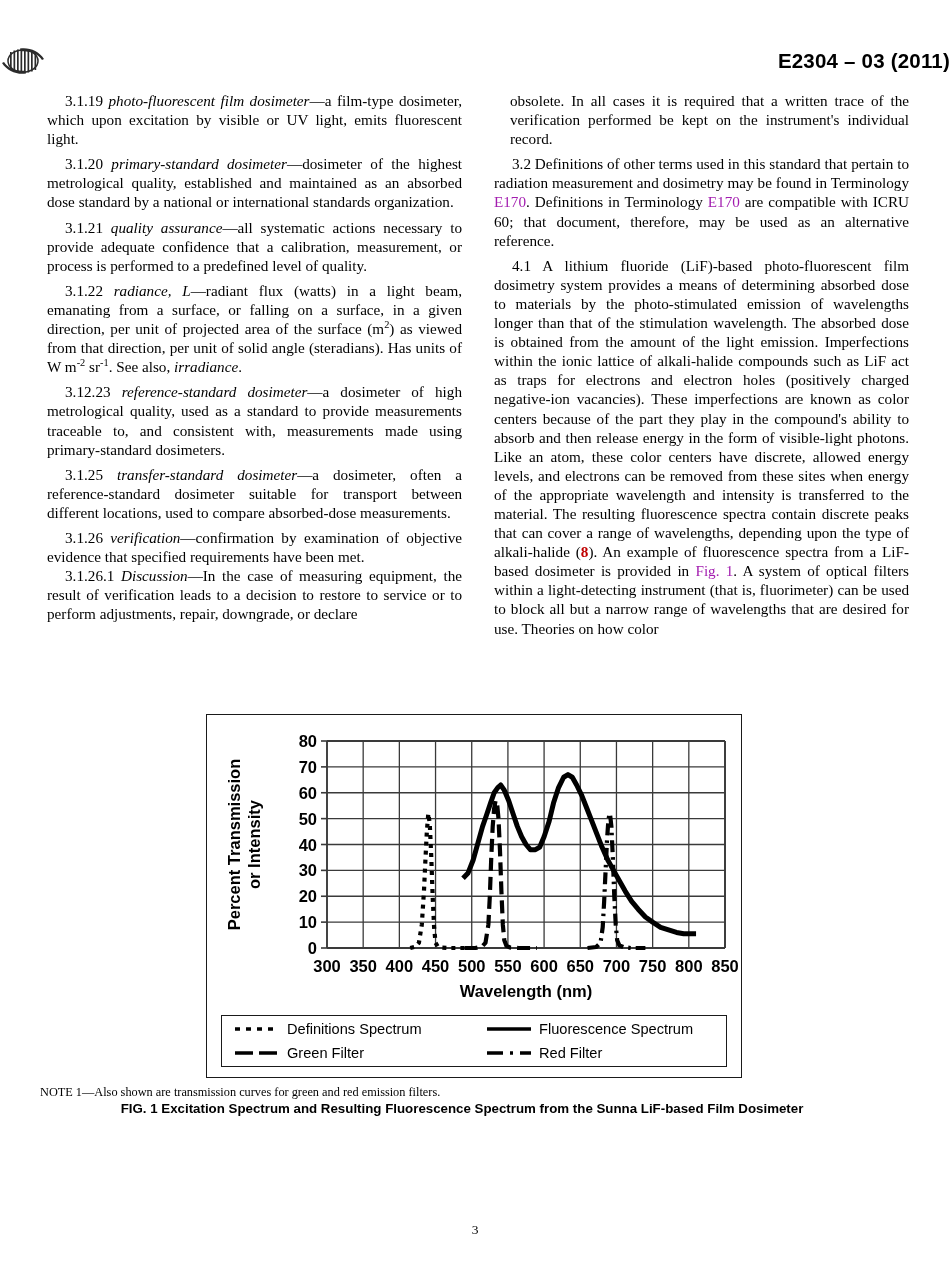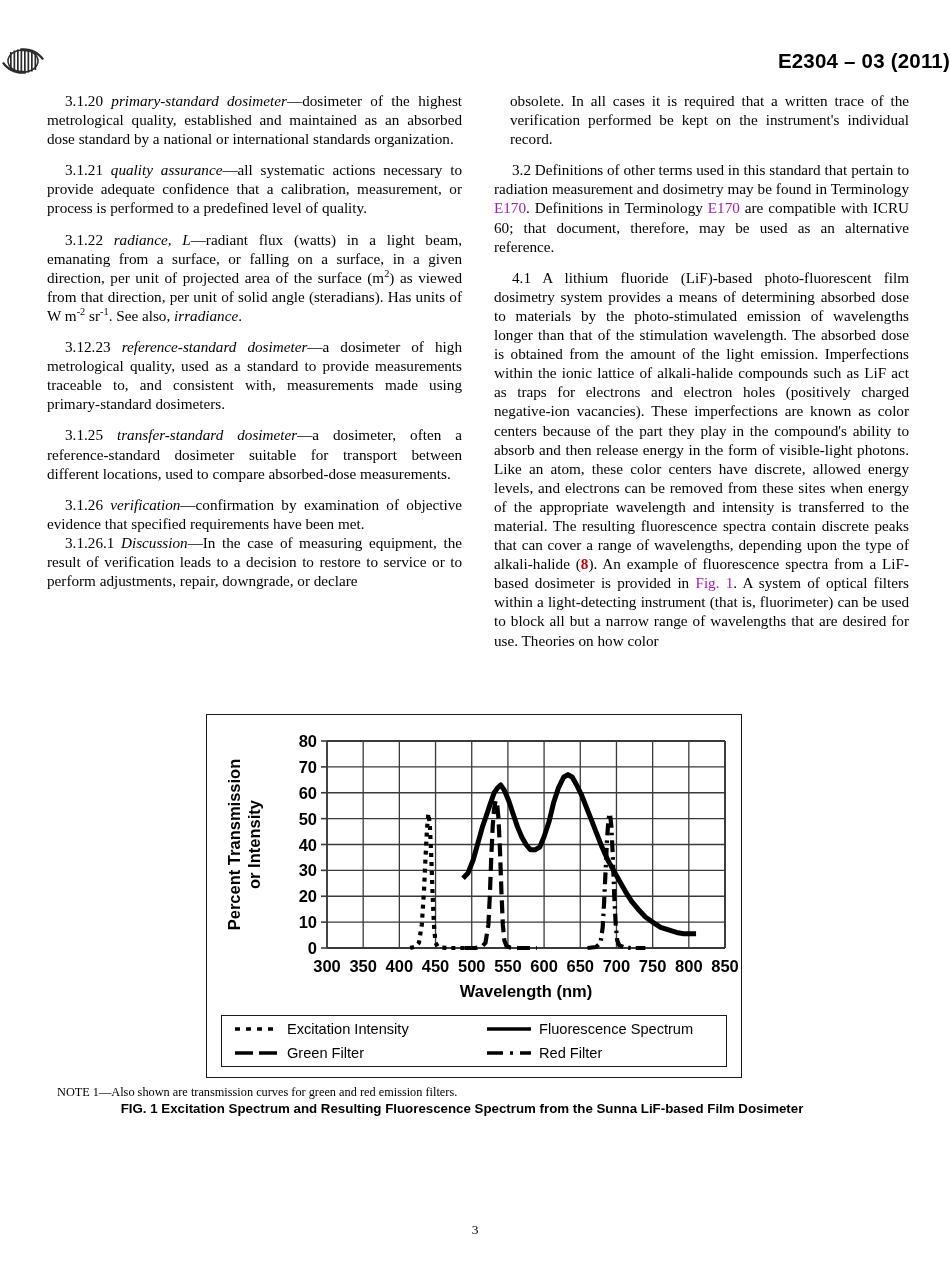--- a/index.html
+++ b/index.html
@@ -54,21 +54,21 @@
   }
   .col p {
     margin: 0;
     font-size: 15.2px;
     line-height: 19.1px;
     text-align: justify;
     text-indent: 18px;
     hyphens: manual;
   }
   .col p.no-indent { text-indent: 0; margin-left: 16px; }
-  .col p + p { margin-top: 12px; }
+  .col p + p { margin-top: 6px; }
   .col p.tight { margin-top: 0px; }
   i { font-style: italic; }
   .lnk {
     color: #a21caf;
   }
   .refnum {
     color: #c00000;
     font-weight: bold;
   }
   sup {
@@ -130,21 +130,21 @@
     margin-right: 7px;
   }
   .legend-label {
     font-size: 14.6px;
     white-space: nowrap;
   }
 
   
   .fig-note {
     position: absolute;
-    left: 57px;
+    left: 40px;
     top: 1085px;
     width: 850px;
     font-size: 12.3px;
     line-height: 15px;
   }
   .smallcaps {
     font-variant: small-caps;
   }
   .fig-caption {
     position: absolute;
@@ -186,20 +186,24 @@
       <path d="M88 26 C 78 10, 58 2, 40 5 L 42 11 C 58 9, 76 15, 84 28 Z"></path>
     </g>
   </svg>
   <span class="header-designation">E2304 – 03 (2011)</span>
 </div>
 
 <div class="columns">
 
   <div class="col">
 
+    <p>
+      <span>3.1.19</span>
+      <i>photo-fluorescent film dosimeter</i><span>—a film-type dosimeter, which upon excitation by visible or UV light, emits fluorescent light.</span>
+    </p>
 
     <p>
       <span>3.1.20</span>
       <i>primary-standard dosimeter</i><span>—dosimeter of the highest metrological quality, established and maintained as an absorbed dose standard by a national or international standards organization.</span>
     </p>
 
     <p>
       <span>3.1.21</span>
       <i>quality assurance</i><span>—all systematic actions necessary to provide adequate confidence that a calibration, measurement, or process is performed to a predefined level of quality.</span>
     </p>
@@ -319,21 +323,21 @@
       <path d="M380.51 233.00 L389.19 231.97 L393.53 227.82 L395.71 212.30 L397.15 186.43 L398.60 155.38 L400.05 124.32 L401.49 103.63 L402.94 98.45 L404.39 111.39 L405.84 142.44 L407.28 181.25 L408.73 209.71 L410.18 225.24 L412.35 230.41 L416.69 232.22 L423.93 233.00 L438.40 233.00" fill="none" stroke="#000" stroke-width="4.2" stroke-linejoin="round" stroke-linecap="butt" stroke-dasharray="12,5,2.5,5"></path>
       <path d="M256.04 163.14 L261.11 157.96 L266.17 145.03 L271.24 126.91 L275.58 111.39 L279.20 101.04 L283.54 88.10 L287.16 77.75 L290.78 72.57 L293.67 69.99 L297.29 75.16 L301.63 85.51 L305.97 98.45 L310.32 111.39 L314.66 121.74 L319.00 129.50 L323.34 134.68 L328.41 134.68 L332.75 132.09 L337.09 121.74 L342.16 106.21 L346.50 88.10 L351.56 72.57 L356.63 62.23 L360.97 59.64 L365.31 62.23 L369.65 69.99 L374.72 80.34 L379.79 93.27 L384.85 106.21 L389.92 119.15 L394.98 132.09 L400.77 145.03 L406.56 155.38 L412.35 165.72 L418.14 176.07 L424.65 186.43 L431.16 194.19 L438.40 201.95 L445.64 207.13 L453.60 212.30 L461.56 214.89 L469.52 217.47 L476.75 218.77 L483.27 218.77 L489.05 218.77" fill="none" stroke="#000" stroke-width="5" stroke-linejoin="round" stroke-linecap="butt"></path>
     </svg>
 
   <div class="legend-box">
 
     <div class="legend-item">
       <svg class="legend-key" viewBox="0 0 46 10">
         <line x1="1" y1="5" x2="45" y2="5" stroke="#000" stroke-width="3.4" stroke-dasharray="5,6" stroke-linecap="butt"></line>
       </svg>
-      <span class="legend-label">Excitation Intensity</span>
+      <span class="legend-label">Definitions Spectrum</span>
     </div>
 
     <div class="legend-item">
       <svg class="legend-key" viewBox="0 0 46 10">
         <line x1="1" y1="5" x2="45" y2="5" stroke="#000" stroke-width="3.6"></line>
       </svg>
       <span class="legend-label">Fluorescence Spectrum</span>
     </div>
 
     <div class="legend-item">

